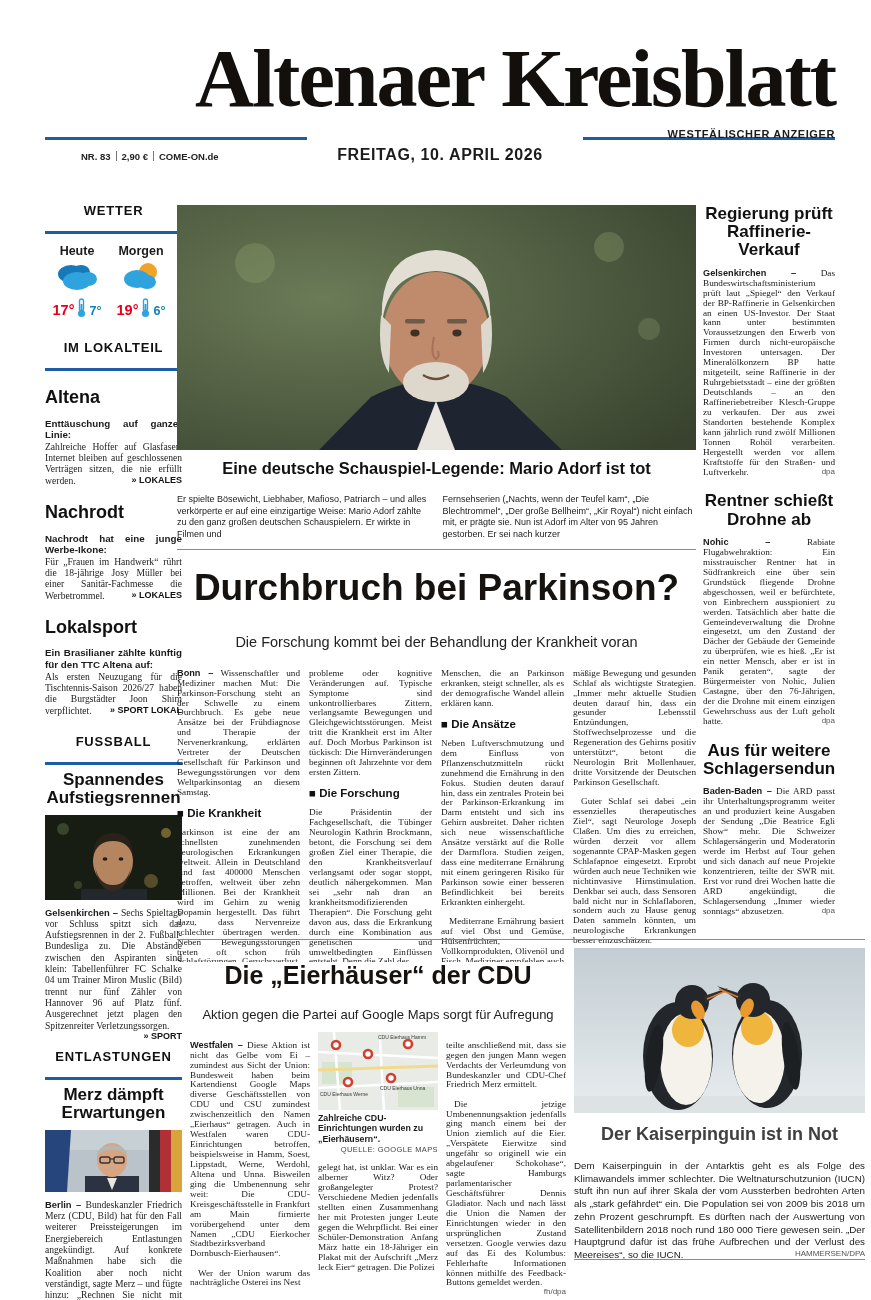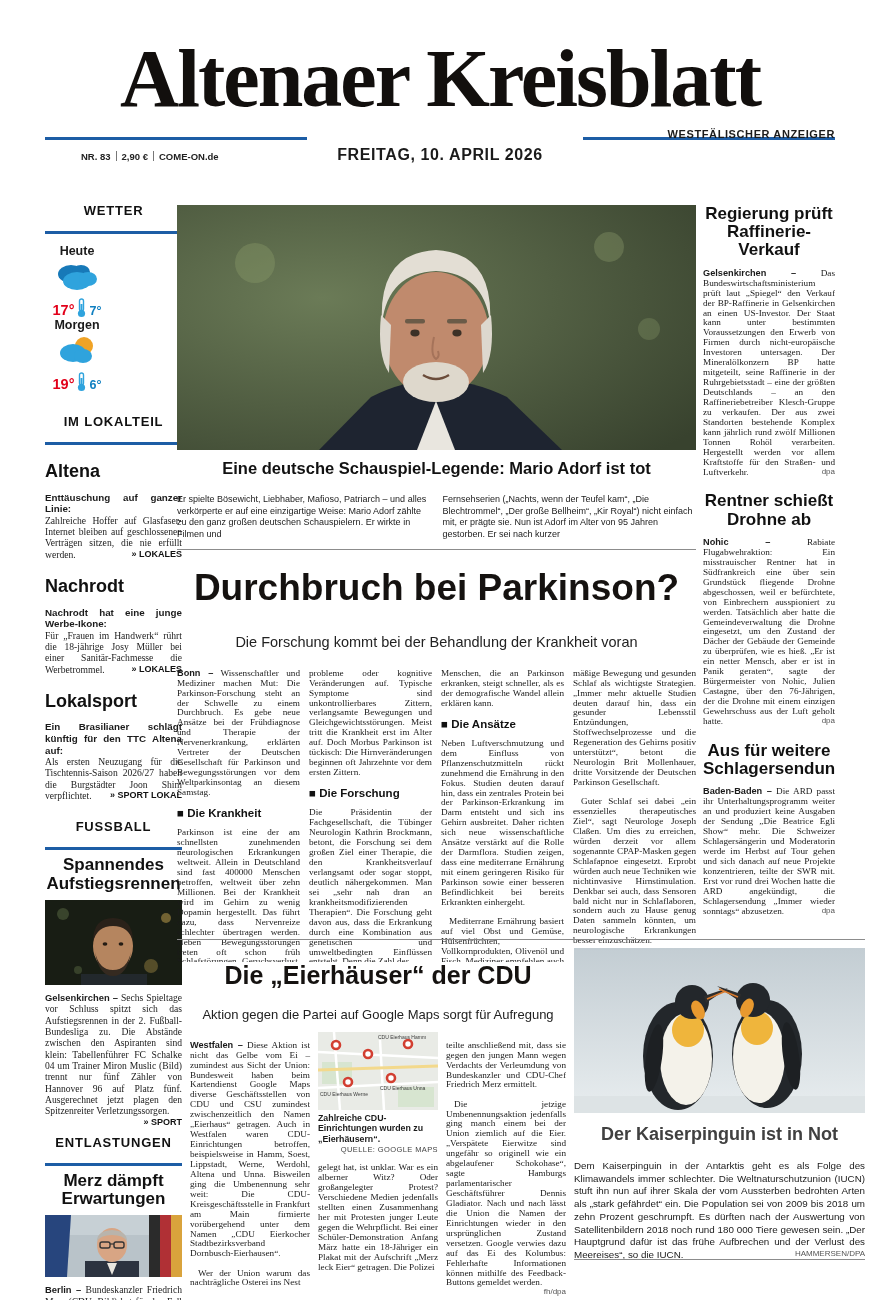--- a/index.html
+++ b/index.html
@@ -2,21 +2,21 @@
 <html><head>
 <meta charset="utf-8">
 <style>
   html,body{margin:0;padding:0;background:#ffffff;}
   #page{position:relative;width:871px;height:1300px;background:#fff;overflow:hidden;
         font-family:"Liberation Serif",serif;color:#1b1b1b;}
 
   
   #masthead{position:absolute;left:45px;top:40px;width:790px;}
   .mast-title{font-family:"Liberation Serif",serif;font-weight:700;font-size:82px;line-height:.95;
-              text-align:center;color:#120f0d;letter-spacing:-2px;margin:0;}
+              text-align:right;color:#120f0d;letter-spacing:-2px;margin:0;}
   .mast-row{position:relative;height:50px;margin-top:10px;}
   .mast-line{position:absolute;top:9px;height:3px;background:#1d5da5;}
   .mast-line.left{left:0;width:262px;}
   .mast-line.right{right:0;width:252px;}
   .mast-center{position:absolute;left:0;right:0;text-align:center;}
   .mast-edition{font-family:"Liberation Sans",sans-serif;font-weight:700;font-size:11px;letter-spacing:.6px;text-align:right;}
   .mast-date{font-family:"Liberation Sans",sans-serif;font-weight:700;font-size:16px;letter-spacing:.6px;margin-top:6px;}
   .mast-issue{position:absolute;left:0;top:23px;font-family:"Liberation Sans",sans-serif;
               font-weight:700;font-size:9.5px;color:#222;display:flex;align-items:center;gap:5px;padding-left:36px;}
   .vsep{display:inline-block;width:1px;height:10px;background:#777;}
@@ -24,21 +24,21 @@
   
   .kicker{font-family:"Liberation Sans",sans-serif;font-weight:700;font-size:13px;letter-spacing:.8px;
           text-align:center;border-bottom:3px solid #1d5da5;padding-bottom:13px;color:#111;}
   .ref{font-family:"Liberation Sans",sans-serif;font-weight:700;font-size:9px;float:right;color:#111;}
   .sig{font-family:"Liberation Sans",sans-serif;font-size:8px;color:#555;float:right;margin-left:4px;}
   .citylead{font-family:"Liberation Sans",sans-serif;font-weight:700;}
   .rule{position:absolute;background:#8c8c8c;}
 
   
   #left-col{position:absolute;left:45px;top:203px;width:137px;}
-  .weather-row{display:flex;justify-content:flex-start;margin-top:10px;flex-direction:column;}
+  .weather-row{display:flex;justify-content:flex-start;margin-top:10px;}
   .weather-cell{width:64px;text-align:center;}
   .weather-label{font-family:"Liberation Sans",sans-serif;font-weight:700;font-size:12.5px;}
   .temp-row{display:flex;justify-content:center;align-items:flex-end;gap:2px;margin-top:-2px;}
   .temp-high{font-family:"Liberation Sans",sans-serif;font-weight:700;font-size:14.5px;color:#e2001a;}
   .temp-low{font-family:"Liberation Sans",sans-serif;font-weight:700;font-size:12.5px;color:#0f7fc0;}
   .h-left{font-family:"Liberation Sans",sans-serif;font-weight:700;font-size:18px;margin:16px 0 6px 0;color:#111;}
   .teaser{font-size:9.6px;line-height:1.18;text-align:justify;}
   .teaser .lead{font-family:"Liberation Sans",sans-serif;font-weight:700;font-size:9.8px;}
   .h-center{font-family:"Liberation Sans",sans-serif;font-weight:700;font-size:17px;line-height:1.08;
             text-align:center;margin:6px 0 7px 0;color:#111;}
@@ -160,21 +160,21 @@
 
     <h2 class="h-left">Nachrodt</h2>
     <p class="teaser">
       <b class="lead">Nachrodt hat eine junge Werbe-Ikone:</b><br>
       <span>Für „Frauen im Handwerk“ rührt die 18-jährige Josy Müller bei einer Sanitär-Fachmesse die Werbetrommel.</span>
       <b class="ref">» LOKALES</b>
     </p>
 
     <h2 class="h-left">Lokalsport</h2>
     <p class="teaser">
-      <b class="lead">Ein Brasilianer schlägt künftig für den TTC Altena auf:</b><br>
+      <b class="lead">Ein Brasilianer zählte künftig für den TTC Altena auf:</b><br>
       <span>Als ersten Neuzugang für die Tischtennis-Saison 2026/27 haben die Burgstädter Joon Shim verpflichtet.</span>
       <b class="ref">» SPORT LOKAL</b>
     </p>
 
     <div class="kicker mt18">FUSSBALL</div>
     <h2 class="h-center">Spannendes Aufstiegsrennen</h2>
     <svg width="137" height="85" viewBox="0 0 137 85" style="display:block">
       <rect width="137" height="85" fill="#181d14"></rect>
       <circle cx="18" cy="14" r="6" fill="#55653f" opacity=".55"></circle>
       <circle cx="121" cy="18" r="5" fill="#c9a84f" opacity=".5"></circle>

